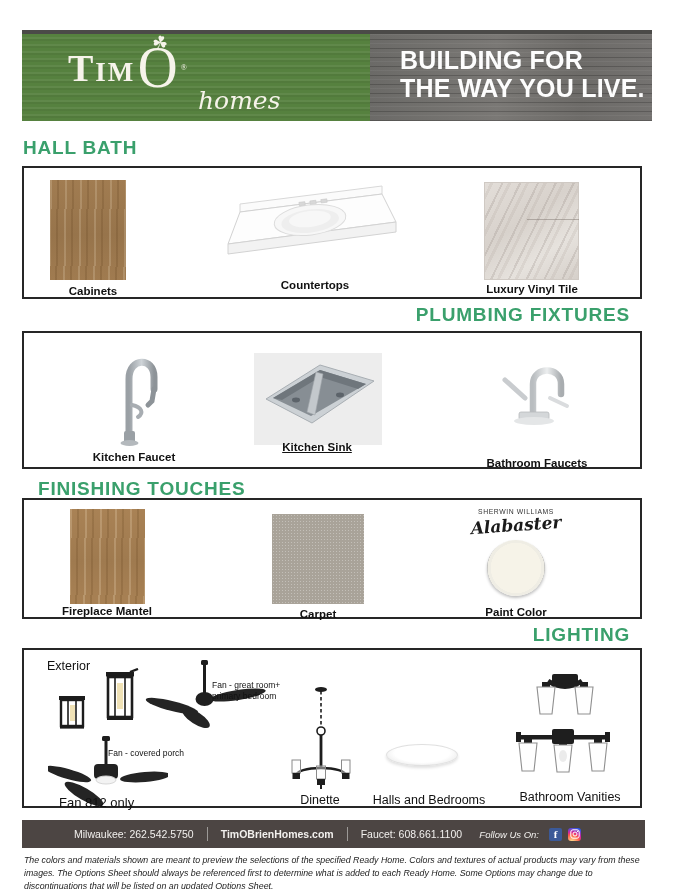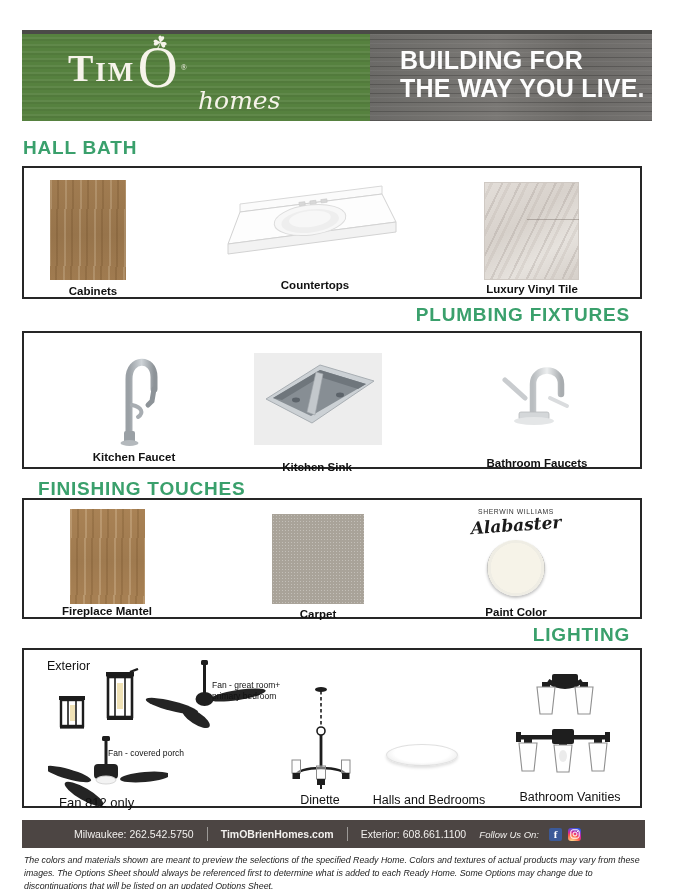--- a/index.html
+++ b/index.html
@@ -157,21 +157,21 @@
     <div class="sink-bg" style="left:230px; top:20px; width:128px; height:92px;">
       <svg width="128" height="92" viewBox="0 0 128 92">
         <polygon points="12,46 66,12 120,28 58,70" fill="#ccd1d5" stroke="#a8aeb3" stroke-width="1"></polygon>
         <polygon points="19,45 66,17 112,31 57,63" fill="#878e94"></polygon>
         <polygon points="19,45 66,17 112,31 104,36 66,24 28,47" fill="#6f767c"></polygon>
         <polygon points="62,19 69,21 61,62 53,59" fill="#c3c8cc" stroke="#9fa5aa" stroke-width=".6"></polygon>
         <ellipse cx="42" cy="47" rx="4" ry="2.4" fill="#5c636a"></ellipse>
         <ellipse cx="86" cy="42" rx="4" ry="2.4" fill="#5c636a"></ellipse>
       </svg>
     </div>
-    <div class="item-label" style="left:223px; top:128px; width:140px;">Kitchen Sink</div>
+    <div class="item-label" style="left:223px; top:108px; width:140px;text-decoration:underline;">Kitchen Sink</div>
 
     <svg style="position:absolute; left:471px; top:21px;" width="84" height="76" viewBox="0 0 84 76">
       <defs>
         <linearGradient id="chrome" x1="0" y1="0" x2="1" y2="0">
           <stop offset="0" stop-color="#b9bdc0"></stop>
             <stop offset=".5" stop-color="#eceeef"></stop>
             <stop offset="1" stop-color="#a9adb0"></stop>
         </linearGradient>
       </defs>
       <path d="M38,62 L38,30 C38,12 66,12 66,30 L66,40" fill="none" stroke="url(#chrome)" stroke-width="6.5" stroke-linecap="round"></path>
@@ -288,21 +288,21 @@
       <polygon points="75,17 93,17 90,45 78,45" fill="rgba(252,252,252,.45)" stroke="#8f8f8f" stroke-width="1.1"></polygon>
     </svg>
     <div class="mini-label" style="left:461px; top:140px; width:170px; text-align:center; font-size:12.5px;">Bathroom Vanities</div>
   </div>
 
   <div class="footer-bar">
     <span>Milwaukee: 262.542.5750</span>
     <span class="footer-sep"></span>
     <span class="footer-site">TimOBrienHomes.com</span>
     <span class="footer-sep"></span>
-    <span>Exterior: 608.661.1100</span>
+    <span>Faucet: 608.661.1100</span>
     <span class="footer-follow">Follow Us On:</span>
     <span class="icon-fb">f</span>
     <span class="icon-ig">
       <svg width="10" height="10" viewBox="0 0 10 10">
         <rect x="0.8" y="0.8" width="8.4" height="8.4" rx="2.2" fill="none" stroke="#fff" stroke-width="1"></rect>
         <circle cx="5" cy="5" r="2" fill="none" stroke="#fff" stroke-width="1"></circle>
         <circle cx="7.6" cy="2.4" r="0.7" fill="#fff"></circle>
       </svg>
     </span>
   </div>

